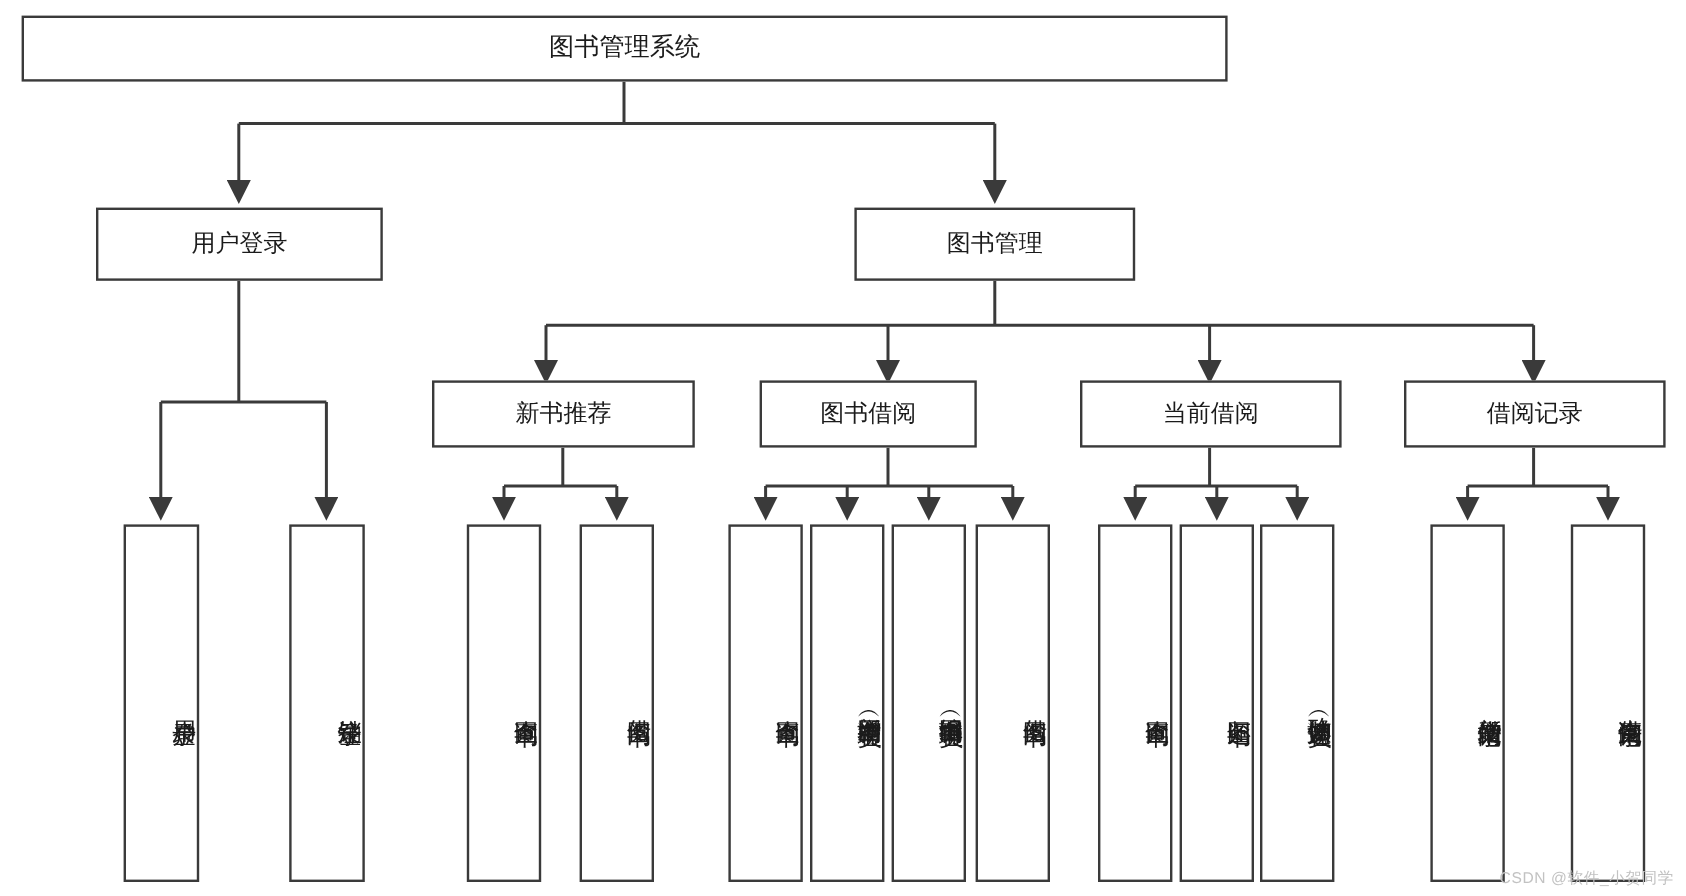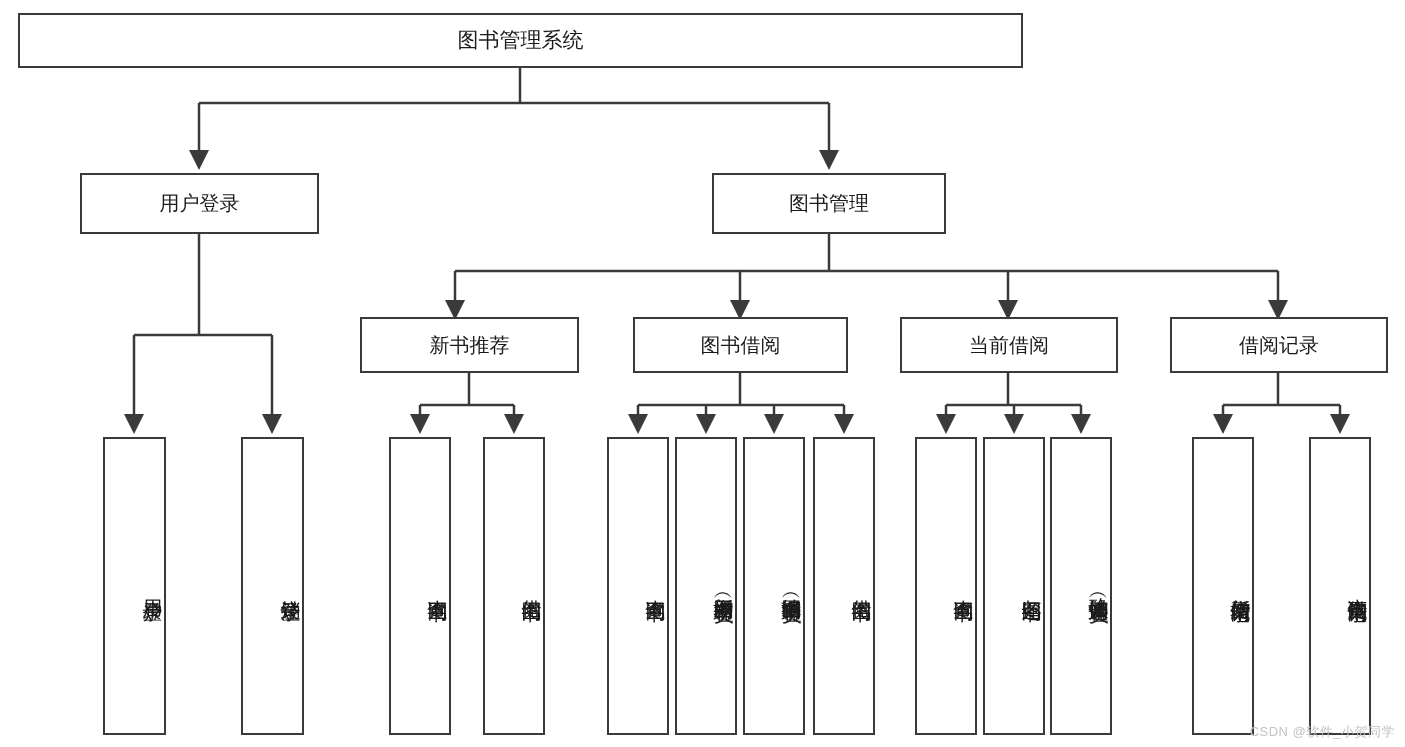--- a/index.html
+++ b/index.html
@@ -134,21 +134,21 @@
   <div class="node l2" style="left:80px; top:173px; width:239px; height:61px;">
     <span>用户登录</span>
   </div>
   <div class="node l2" style="left:712px; top:173px; width:234px; height:61px;">
     <span>图书管理</span>
   </div>
 
   <div class="node l3" style="left:360px; top:317px; width:219px; height:56px;justify-content:center;">
     <span>新书推荐</span>
   </div>
-  <div class="node l3" style="left:633px; top:317px; width:215px; height:56px;">
+  <div class="node l3" style="left:633px; top:317px; width:181px; height:56px;">
     <span>图书借阅</span>
   </div>
   <div class="node l3" style="left:900px; top:317px; width:218px; height:56px;">
     <span>当前借阅</span>
   </div>
   <div class="node l3" style="left:1170px; top:317px; width:218px; height:56px;">
     <span>借阅记录</span>
   </div>
 
   <div class="node leaf" style="left:103px; top:437px; width:63px; height:298px;">

